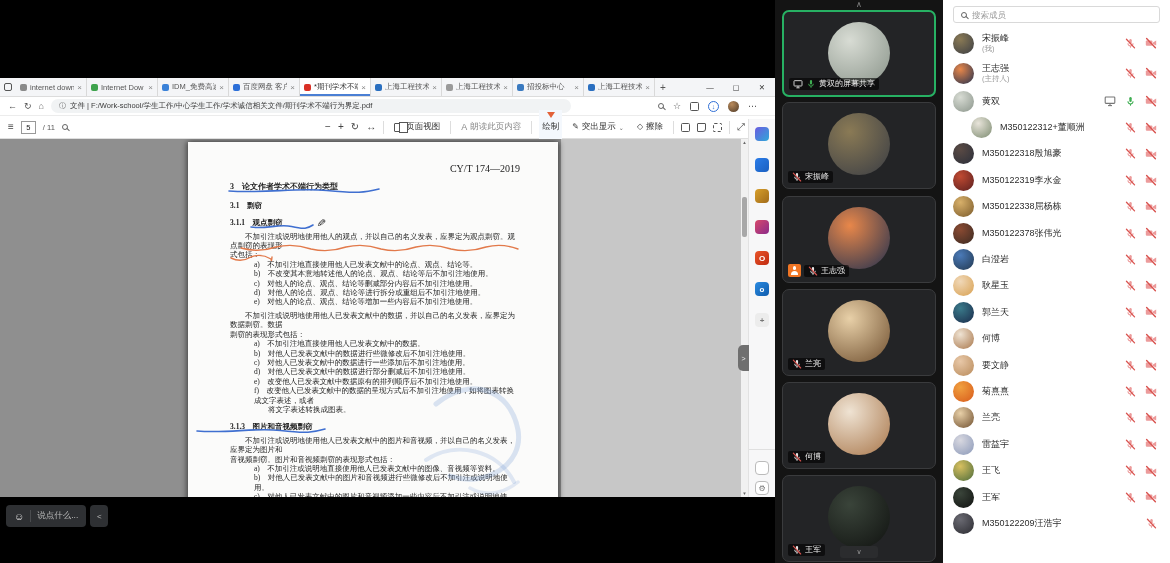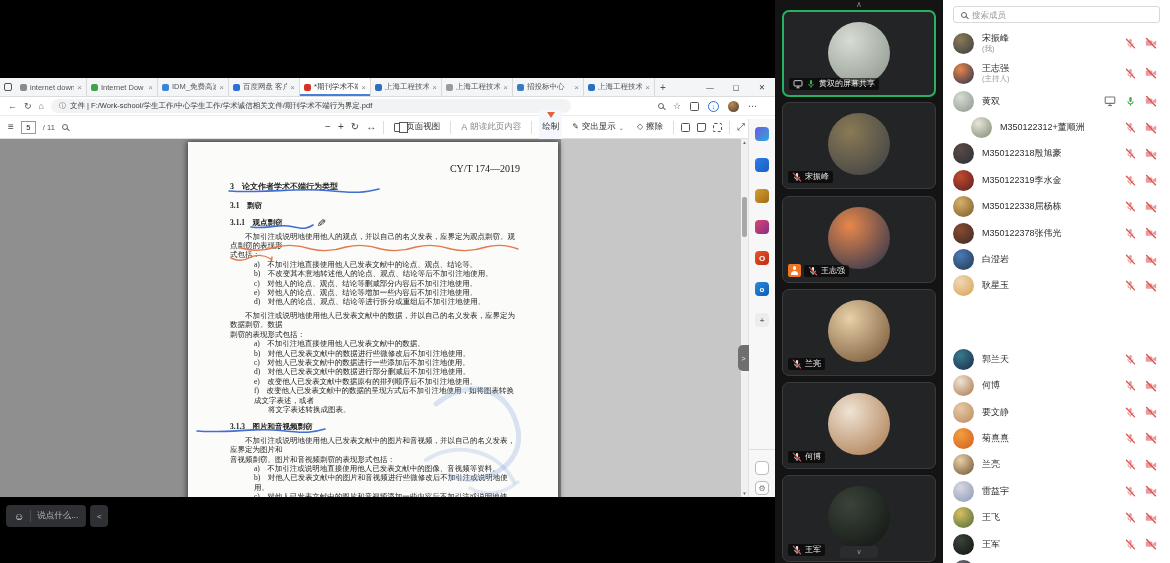--- a/index.html
+++ b/index.html
@@ -250,22 +250,22 @@
               </svg></div>
             <div class="dl l-para">不加引注或说明地使用他人的观点，并以自己的名义发表，应界定为观点剽窃。观点剽窃的表现形<svg class="stroke-svg" width="280" height="10" style="left: 10px;">
                 <path d="M1 4 Q 18.5 9 36 3 Q 53.5 -1 71 5 Q 88.5 9 106 3 Q 123.5 -1 141 5 Q 158.5 9 176 3 Q 193.5 -1 211 5 Q 228.5 9 246 3 Q 262 -1 278 5" fill="none" stroke="#e2794a" stroke-width="1.4" stroke-linecap="round"></path>
               </svg></div>
             <div class="dl l-cont">式包括：<svg class="stroke-svg" width="44" height="10" style="left: 0px;">
                 <path d="M1 4 Q 11 9 21 3 Q 31 -1 41 5 Q 41.5 9 42 3" fill="none" stroke="#e2794a" stroke-width="1.4" stroke-linecap="round"></path>
               </svg></div>
             <div class="dl l-item">a)　不加引注地直接使用他人已发表文献中的论点、观点、结论等。</div>
             <div class="dl l-item">b)　不改变其本意地转述他人的论点、观点、结论等后不加引注地使用。</div>
             <div class="dl l-item">c)　对他人的论点、观点、结论等删减部分内容后不加引注地使用。</div>
+            <div class="dl l-item">d)　对他人的论点、观点、结论等进行拆分或重组后不加引注地使用。</div>
             <div class="dl l-item">e)　对他人的论点、观点、结论等增加一些内容后不加引注地使用。</div>
-            <div class="dl l-item">d)　对他人的论点、观点、结论等进行拆分或重组后不加引注地使用。</div>
             <div class="dl l-para">不加引注或说明地使用他人已发表文献中的数据，并以自己的名义发表，应界定为数据剽窃。数据</div>
             <div class="dl l-cont">剽窃的表现形式包括：</div>
             <div class="dl l-item">a)　不加引注地直接使用他人已发表文献中的数据。</div>
             <div class="dl l-item">b)　对他人已发表文献中的数据进行些微修改后不加引注地使用。</div>
             <div class="dl l-item">c)　对他人已发表文献中的数据进行一些添加后不加引注地使用。</div>
             <div class="dl l-item">d)　对他人已发表文献中的数据进行部分删减后不加引注地使用。</div>
             <div class="dl l-item">e)　改变他人已发表文献中数据原有的排列顺序后不加引注地使用。</div>
             <div class="dl l-item">f)　改变他人已发表文献中的数据的呈现方式后不加引注地使用，如将图表转换成文字表述，或者</div>
             <div class="dl l-item2">将文字表述转换成图表。</div>
             <div class="dl l-h3">3.1.3　图片和音视频剽窃<svg class="stroke-svg" width="130" height="10" style="left: -34px;">
@@ -612,21 +612,21 @@
               <line x1="6" y1="8.6" x2="6" y2="10.6" stroke="#ec9b9b" stroke-width="1.1"></line>
               <line x1="1.6" y1="1.4" x2="10.4" y2="10.8" stroke="#d9534f" stroke-width="1.4" stroke-linecap="round"></line>
             </svg>
             <svg width="12" height="12" viewBox="0 0 12 12" style="flex: 0 0 auto;">
               <rect x="0.8" y="3.4" width="6.6" height="5.4" rx="1" fill="#ec9b9b"></rect>
               <path d="M8 5.4 L11.2 3.6 L11.2 8.6 L8 6.9 Z" fill="#ec9b9b"></path>
               <line x1="1.6" y1="1.4" x2="10.4" y2="10.8" stroke="#d9534f" stroke-width="1.4" stroke-linecap="round"></line>
             </svg>
           </div>
         </div>
-        <div class="mrow" style="height: 26.4px; margin-top: 47px;">
+        <div class="mrow" style="height: 26.4px;">
           <span class="mav" style="background: radial-gradient(circle at 35% 30%, rgb(58, 122, 138), rgb(26, 42, 74));"></span>
           <div>
             <div class="mname">郭兰天</div>
           </div>
           <div class="micons">
             <svg width="11" height="11" viewBox="0 0 12 12" style="flex: 0 0 auto;">
               <rect x="4.7" y="1.2" width="2.6" height="5.4" rx="1.3" fill="#ec9b9b"></rect>
               <path d="M3.2 5.8 a2.8 2.8 0 0 0 5.6 0" fill="none" stroke="#ec9b9b" stroke-width="1.1"></path>
               <line x1="6" y1="8.6" x2="6" y2="10.6" stroke="#ec9b9b" stroke-width="1.1"></line>
               <line x1="1.6" y1="1.4" x2="10.4" y2="10.8" stroke="#d9534f" stroke-width="1.4" stroke-linecap="round"></line>

